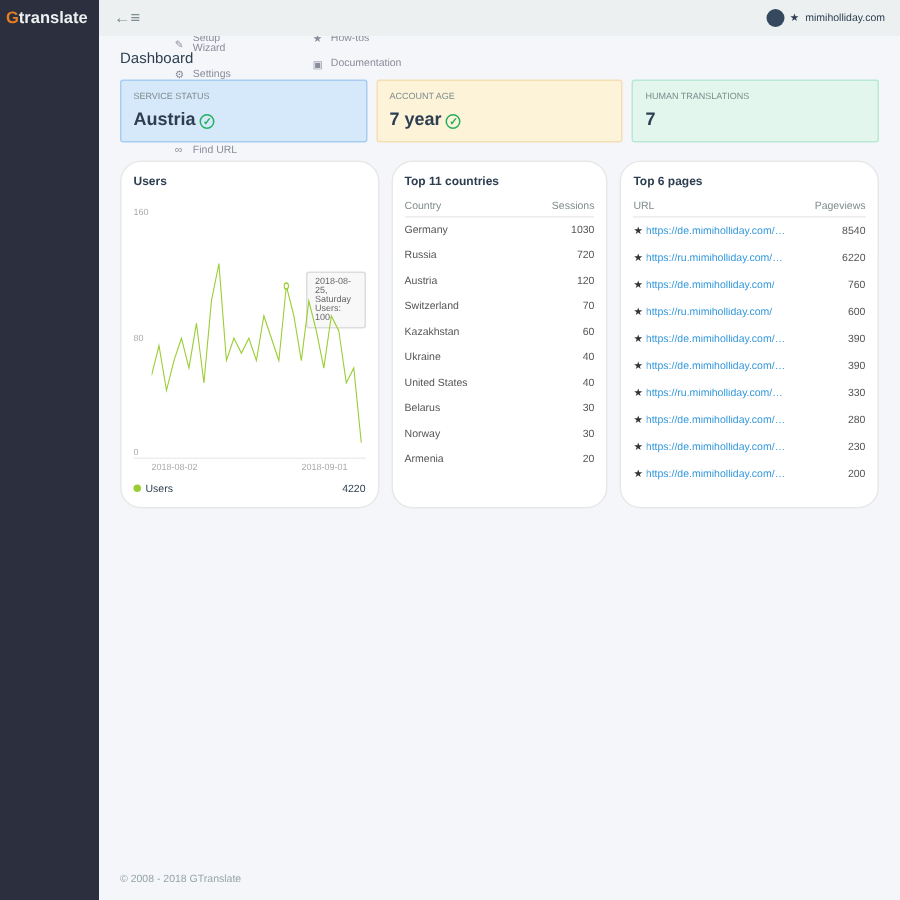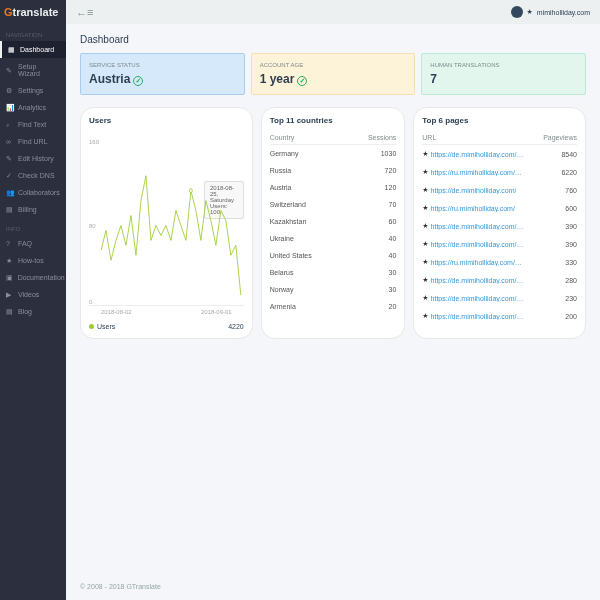--- a/index.html
+++ b/index.html
@@ -1,18 +1,18 @@
 <!DOCTYPE html>
 <html><head>
 <meta charset="utf-8">
 <style>
 *{margin:0;padding:0;box-sizing:border-box;font-family:Arial,sans-serif}
 body{background:#f5f6fa;font-size:9px;color:#2c3e50;width:600px;height:600px;overflow:hidden}
 .wrap{display:flex;height:600px}
-.sidebar{width:66px;background:#2c2f3e;color:#8a8d9a;display:flex;flex-direction:column}
+.sidebar{width:66px;background:#2c2f3e;color:#8a8d9a;display:flex;flex-direction:row}
 .logo{padding:6px 4px;font-size:11px;font-weight:bold}
 .logo .g{color:#e67e22}.logo .t{color:#ecf0f1}
 .sec-h{font-size:6px;color:#5a5d6f;padding:8px 6px 3px;text-transform:uppercase}
 .nav-item{display:flex;align-items:center;padding:5px 6px;font-size:7px;gap:5px;cursor:pointer}
 .nav-item.active{background:#1e2130;color:#fff;border-left:2px solid #ecf0f1}
 .nav-item .ico{width:7px;height:7px;display:inline-block}
 .main{flex:1;display:flex;flex-direction:column}
 .topbar{background:#ecf0f1;height:24px;display:flex;align-items:center;justify-content:space-between;padding:0 10px}
 .menu-t{font-size:11px;color:#7f8c8d}
 .user{display:flex;align-items:center;gap:4px;font-size:7px}
@@ -133,21 +133,21 @@
 </div>
 <div class="content">
 <div class="pg-title">Dashboard</div>
 <div class="cards">
 <div class="card c1">
 <div class="card-l">Service Status</div>
 <div class="card-v"><span>Austria</span><span class="check">✓</span></div>
 </div>
 <div class="card c2">
 <div class="card-l">Account Age</div>
-<div class="card-v"><span>1 year</span><span class="check">✓</span></div>
+<div class="card-v"><span>7 year</span><span class="check">✓</span></div>
 </div>
 <div class="card c4">
 <div class="card-l">Human Translations</div>
 <div class="card-v">7</div>
 </div>
 </div>
 <div class="panels">
 <div class="panel p-chart">
 <div class="p-title">Users</div>
 <div class="chart-area">

